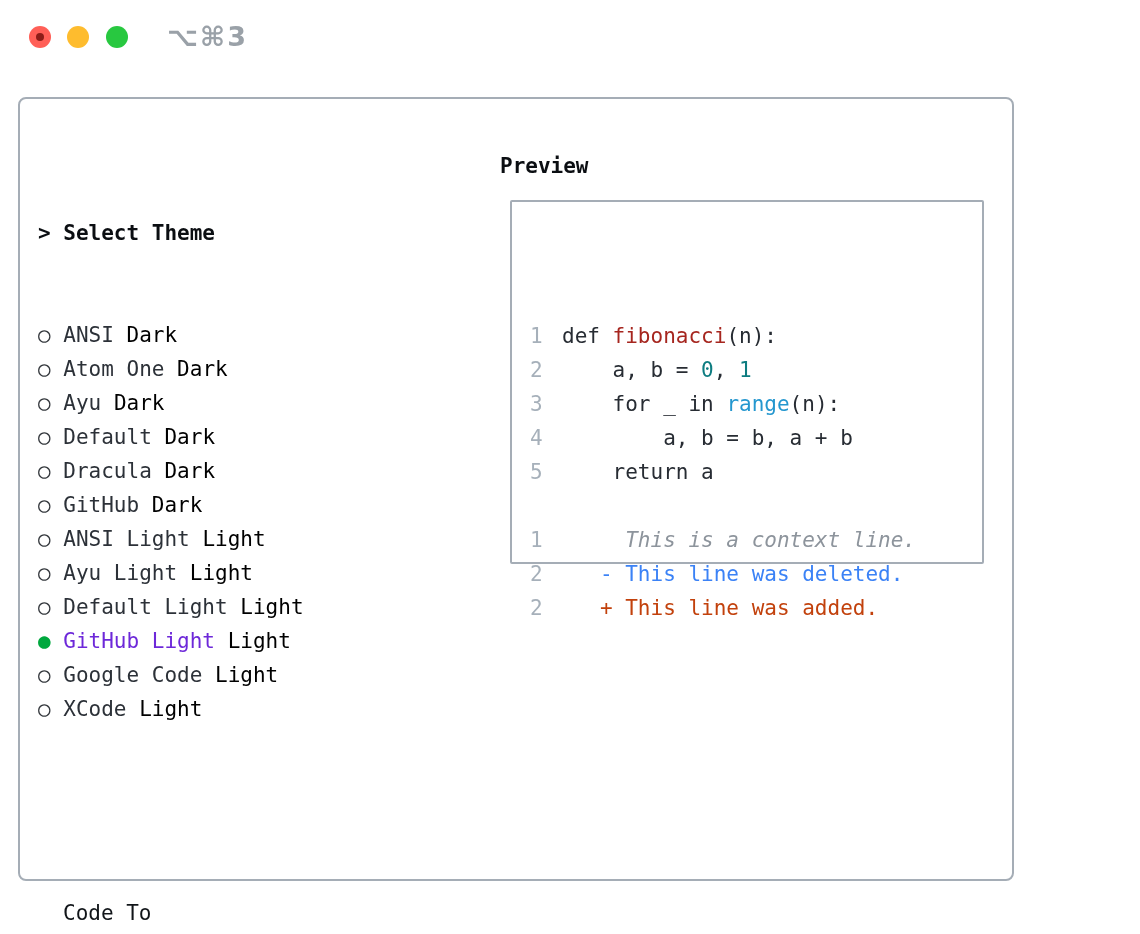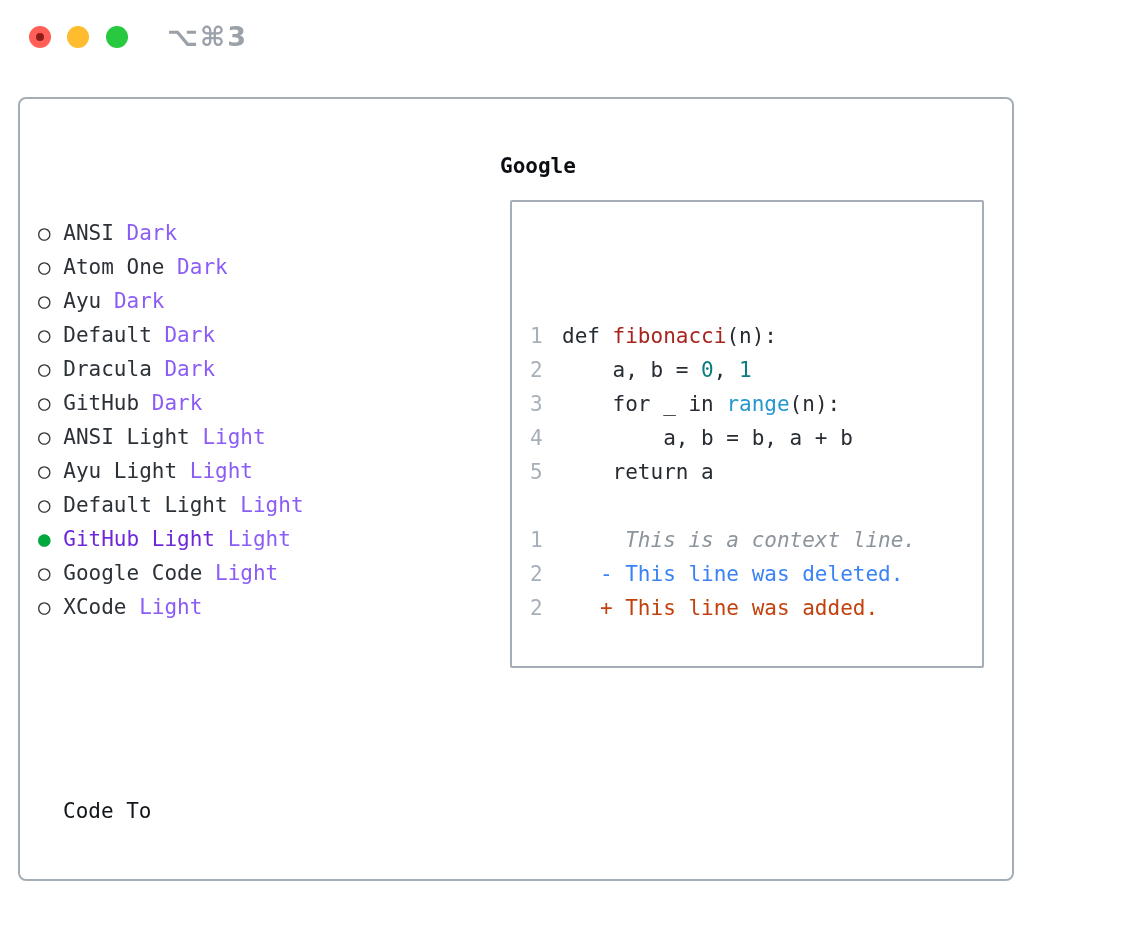--- a/index.html
+++ b/index.html
@@ -38,29 +38,29 @@
     position:absolute; left:38px; top:148px;
     font-size:21px; line-height:34px; white-space:pre; color:#2c3138;
   }
   .row { height:34px; }
   .hdr { font-weight:700; color:#0b0e12; }
   .apply-hdr { color:#111519; padding-left:25px; }
   .bullet { color:#34383d; }
   .bullet.sel { color:#00a83e; }
   .tname { color:#2c3138; }
   .tname.sel { color:#6d28d9; }
-  .tvariant { color:#8b5cf6;text-align:right; }
+  .tvariant { color:#000000;text-align:right; }
 
   
   .preview-label {
     position:absolute; left:500px; top:149px;
     font-size:21px; line-height:34px; font-weight:700; color:#0b0e12;
   }
   .preview-box {
-    position:absolute; left:510px; top:200px; width:474px; height:468px;
+    position:absolute; left:510px; top:200px; width:474px; height:364px;
     border:2px solid #a5adb6; border-radius:2px; background:#ffffff;
     padding:49px 0 0 18px;
     font-size:21px; line-height:34px; white-space:pre;
   }
   .code-line { height:34px; }
   .ln { display:inline-block; width:32px; color:#a6b0ba; }
   .c-text    { color:#272c33; }
   .c-func    { color:#a6261f; }
   .c-num     { color:#0d7c80; }
   .c-builtin { color:#2497cf;margin-top:12px; }
@@ -76,25 +76,26 @@
       <div class="dot"></div>
     </div>
   <div class="tl tl-yellow"></div>
   <div class="tl tl-green"></div>
   <div class="win-title">⌥⌘3</div>
 </div>
 
 <div class="panel"></div>
 
 <div class="left-col">
+  <div class="row hdr"><span>&gt; </span><span>Select Theme</span></div>
   <div id="theme-rows"><div class="row"><span class="bullet">○ </span><span class="tname">ANSI </span><span class="tvariant">Dark</span></div><div class="row"><span class="bullet">○ </span><span class="tname">Atom One </span><span class="tvariant">Dark</span></div><div class="row"><span class="bullet">○ </span><span class="tname">Ayu </span><span class="tvariant">Dark</span></div><div class="row"><span class="bullet">○ </span><span class="tname">Default </span><span class="tvariant">Dark</span></div><div class="row"><span class="bullet">○ </span><span class="tname">Dracula </span><span class="tvariant">Dark</span></div><div class="row"><span class="bullet">○ </span><span class="tname">GitHub </span><span class="tvariant">Dark</span></div><div class="row"><span class="bullet">○ </span><span class="tname">ANSI Light </span><span class="tvariant">Light</span></div><div class="row"><span class="bullet">○ </span><span class="tname">Ayu Light </span><span class="tvariant">Light</span></div><div class="row"><span class="bullet">○ </span><span class="tname">Default Light </span><span class="tvariant">Light</span></div><div class="row"><span class="bullet sel">● </span><span class="tname sel">GitHub Light </span><span class="tvariant">Light</span></div><div class="row"><span class="bullet">○ </span><span class="tname">Google Code </span><span class="tvariant">Light</span></div><div class="row"><span class="bullet">○ </span><span class="tname">XCode </span><span class="tvariant">Light</span></div></div>
   <div class="row"> </div>
   <div class="row apply-hdr">Code To</div>
   
   
   
   
 </div>
 
-<div class="preview-label">Google</div>
+<div class="preview-label">Preview</div>
 <div class="preview-box">
   <div id="code-rows"><div class="code-line"><span class="ln">1</span><span class="c-text">def </span><span class="c-func">fibonacci</span><span class="c-text">(n):</span></div><div class="code-line"><span class="ln">2</span><span class="c-text">    a, b = </span><span class="c-num">0</span><span class="c-text">, </span><span class="c-num">1</span></div><div class="code-line"><span class="ln">3</span><span class="c-text">    for _ in </span><span class="c-builtin">range</span><span class="c-text">(n):</span></div><div class="code-line"><span class="ln">4</span><span class="c-text">        a, b = b, a + b</span></div><div class="code-line"><span class="ln">5</span><span class="c-text">    return a</span></div><div class="code-line"><span class="ln"></span> </div><div class="code-line"><span class="ln">1</span><span class="c-context">     This is a context line.</span></div><div class="code-line"><span class="ln">2</span><span class="c-deleted">   - This line was deleted.</span></div><div class="code-line"><span class="ln">2</span><span class="c-added">   + This line was added.</span></div></div>
 </div>
 
 </body></html>

